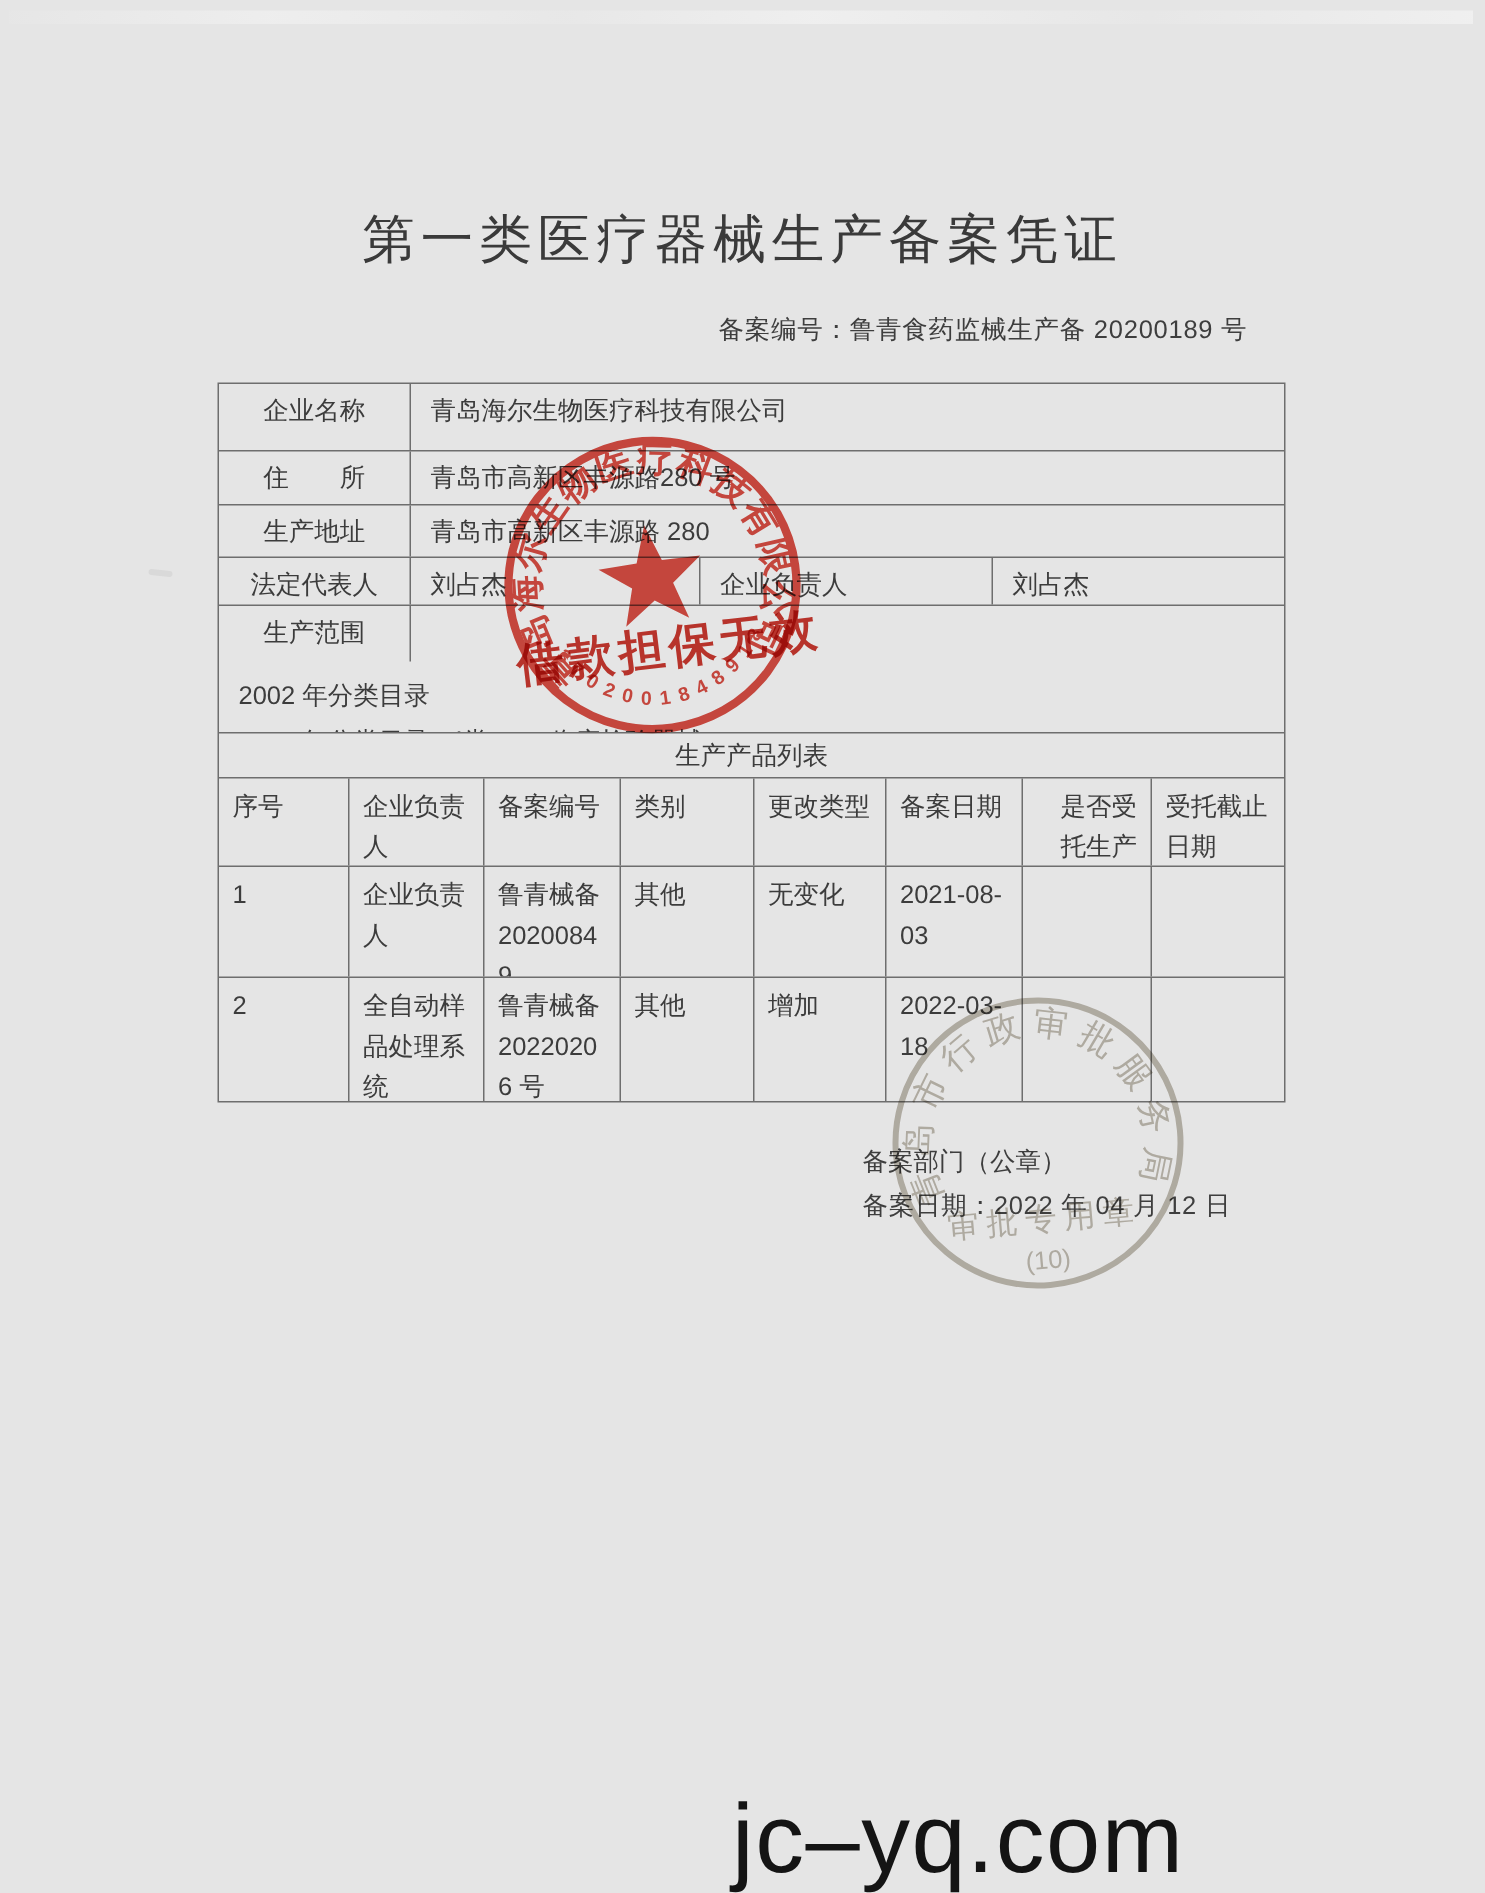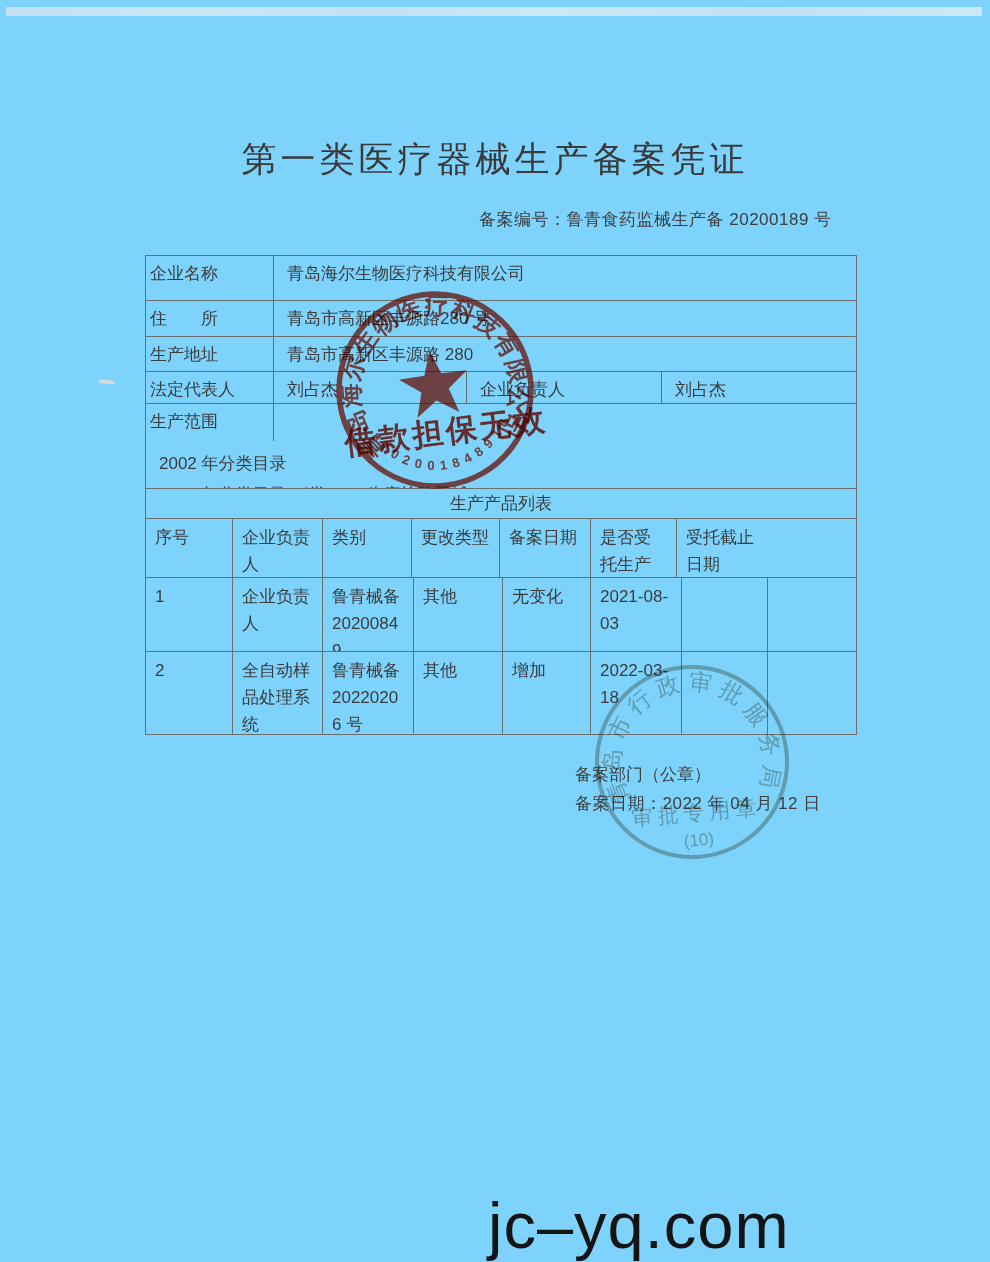--- a/index.html
+++ b/index.html
@@ -1,49 +1,49 @@
 <!DOCTYPE html>
 <html><head>
 <meta charset="utf-8">
 <style>
   html,body{margin:0;padding:0;background:#ffffff;}
   body{width:990px;height:1262px;position:relative;overflow:hidden;
        font-family:"Liberation Sans",sans-serif;color:#3c3c3c;}
-  .page{position:absolute;inset:0;background:#7dd3fc;padding-left:19px;}
+  .page{position:absolute;inset:0;background:#e5e5e5;padding-left:19px;}
 
   
   .top-band{position:absolute;left:6px;top:7px;width:976px;height:9px;opacity:.65;
     background:linear-gradient(90deg,#e7e7e7 0%,#f2f2f2 18%,#e9e9e9 38%,#f4f4f4 55%,#e8e8e8 78%,#f5f5f5 100%);}
   .margin-dash{position:absolute;left:99px;top:380px;width:16px;height:4px;background:#d9d9d9;
     border-radius:2px;transform:rotate(6deg);}
 
   .doc-title{position:absolute;left:0;right:0;top:136px;text-align:center;margin:0;
     font-family:"Liberation Serif",serif;font-weight:500;font-size:35px;
     letter-spacing:4px;color:#3a3a3a;}
   .record-no{position:absolute;left:479px;top:208px;font-size:17px;color:#3e3e3e;letter-spacing:.5px;}
 
   
   .doc-table{position:absolute;left:145px;top:255px;width:712px;
     border:1.6px solid #6e6e6e;box-sizing:border-box;font-size:17px;line-height:1.35;}
   .trow{display:flex;border-bottom:1.6px solid #6e6e6e;box-sizing:border-box;}
   .trow:last-child{border-bottom:none;}
   .tcell{box-sizing:border-box;border-right:1.6px solid #6e6e6e;padding:7px 10px;overflow:hidden;}
   .tcell:last-child{border-right:none;}
-  .lbl{width:128px;flex:0 0 auto;padding-left:4px;padding-right:4px;}
+  .lbl{width:128px;text-align:center;flex:0 0 auto;padding-left:4px;padding-right:4px;}
   .val{flex:1 1 auto;padding-left:13px;}
   .h45{height:45px;} .h36{height:36px;} .h35{height:35px;} .h32{height:32px;}
   .h85{height:85px;flex-direction:column;} .h59{height:59px;} .h74{height:74px;} .h82{height:82px;}
   .cell-193{width:193px;flex:0 0 auto;padding-left:13px;}
   .cell-195{width:195px;flex:0 0 auto;padding-left:13px;}
   .cell-196{flex:1 1 auto;padding-left:13px;}
   .scope-line{line-height:31px;}
   .section-row{display:block;text-align:center;padding:4px 0 0 0;height:30px;box-sizing:border-box;
     border-bottom:1.6px solid #6e6e6e;}
   .pc0{width:87px;} .pc1{width:90px;} .pc2{width:91px;} .pc3{width:89px;}
-  .pc4{width:88px;} .pc5{width:91px;} .pc6{width:86px;} .pc7{width:90px;flex:1 1 auto;}
+  .pc4{width:88px;} .pc5{width:91px;} .pc6{width:86px;text-align:right;} .pc7{width:90px;flex:1 1 auto;}
   .pcell{flex:0 0 auto;word-break:break-all;line-height:27px;padding:5px 9px;}
 
   .footer-dept{position:absolute;left:575px;top:763px;font-size:17px;color:#3e3e3e;}
   .footer-date{position:absolute;left:575px;top:792px;font-size:17px;color:#3e3e3e;letter-spacing:.5px;}
 
   
   .stamp-red{position:absolute;left:325px;top:280px;width:220px;height:220px;
     mix-blend-mode:multiply;opacity:.9;transform:rotate(-8deg);}
   .anti-fraud{position:absolute;left:344px;top:411px;font-size:31px;font-weight:bold;
     color:#c82a20;letter-spacing:3px;transform:rotate(-7deg);mix-blend-mode:multiply;opacity:.93;}
@@ -94,20 +94,21 @@
         <div class="scope-line">2002 年分类目录</div>
         <div class="scope-line">2017 年分类目录：Ⅰ类：22 临床检验器械</div>
       </div>
     </div>
 
     <div class="section-row">生产产品列表</div>
 
     <div class="trow h59">
       <div class="tcell pcell pc0">序号</div>
       <div class="tcell pcell pc1">企业负责人</div>
+      <div class="tcell pcell pc2">备案编号</div>
       <div class="tcell pcell pc3">类别</div>
       <div class="tcell pcell pc4">更改类型</div>
       <div class="tcell pcell pc5">备案日期</div>
       <div class="tcell pcell pc6">是否受托生产</div>
       <div class="tcell pcell pc7">受托截止日期</div>
     </div>
 
     <div class="trow h74">
       <div class="tcell pcell pc0">1</div>
       <div class="tcell pcell pc1">企业负责人</div>

